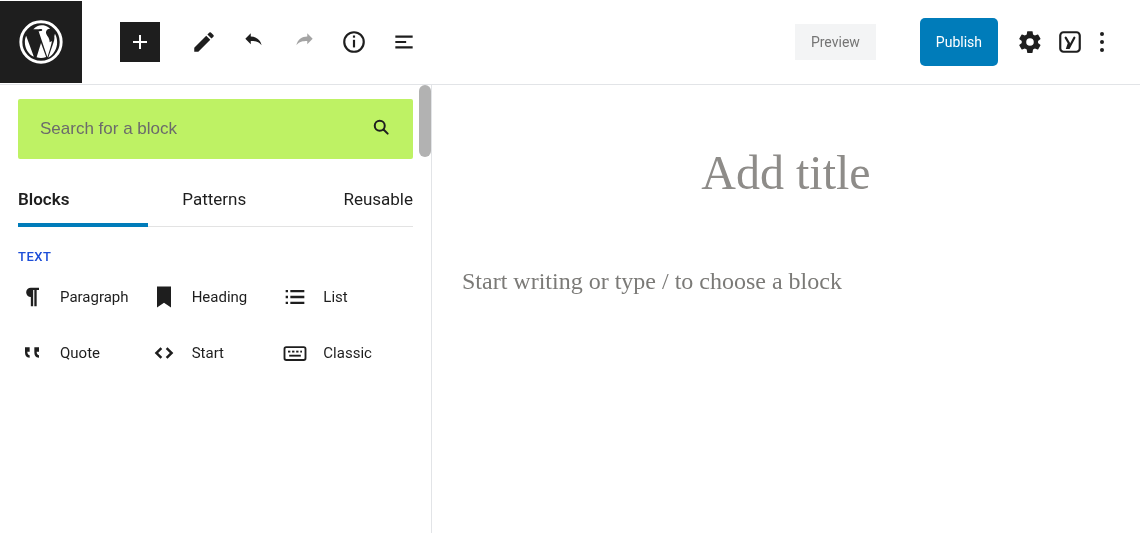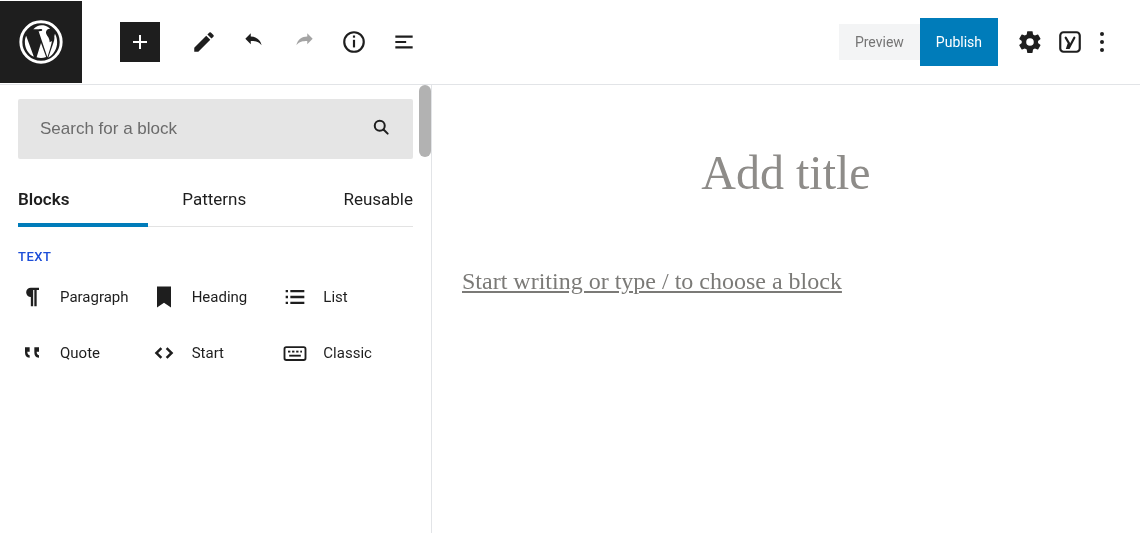--- a/index.html
+++ b/index.html
@@ -52,22 +52,23 @@
     color: #757575;
     padding: 10px 16px;
     font-size: 14px;
     cursor: pointer;
   }
   .publish-btn {
     background: #007cba;
     color: #fff;
     padding: 16px 16px;
     font-size: 14px;
-    border-radius: 0;
-    cursor: pointer;
+    border-radius: 5px;
+    cursor: pointer;
+    margin-left: 44px;
   }
 
   .more-dots { display: flex; flex-direction: column; gap: 4px; width: 24px; align-items: center; padding: 0 6px; }
   .more-dots span { width: 4px; height: 4px; background: #1e1e1e; border-radius: 50%; }
 
   
   .body-wrap { display: flex; height: calc(533px - 85px); }
 
   .inserter {
     width: 432px;
@@ -79,21 +80,21 @@
   .inserter-inner { padding: 14px 18px 18px 18px; }
   .inserter-scroll {
     position: absolute;
     right: 0; top: 0;
     width: 12px; height: 72px;
     background: #b2b2b2;
     border-radius: 6px;
   }
 
   .search-box {
-    background: #e5e5e5;
+    background: #bef264;
     border-radius: 2px;
     height: 60px;
     display: flex; align-items: center;
     padding: 0 22px;
     margin-bottom: 18px;
   }
   .search-box input {
     border: none; background: transparent;
     font-size: 17px;
     flex: 1;
@@ -159,21 +160,20 @@
     color: #8e8c89;
     text-align: center;
     margin-bottom: 68px;
     cursor: text;
   }
   .body-field {
     font-family: Georgia, serif;
     font-size: 24px;
     color: #7b7a77;
     cursor: text;
-    text-decoration: underline;
   }
 
   .disabled { opacity: 0.4; }
 </style>
 </head>
 <body>
 
 <div class="toolbar">
   <div class="toolbar-left">
     <div class="wp-logo">

